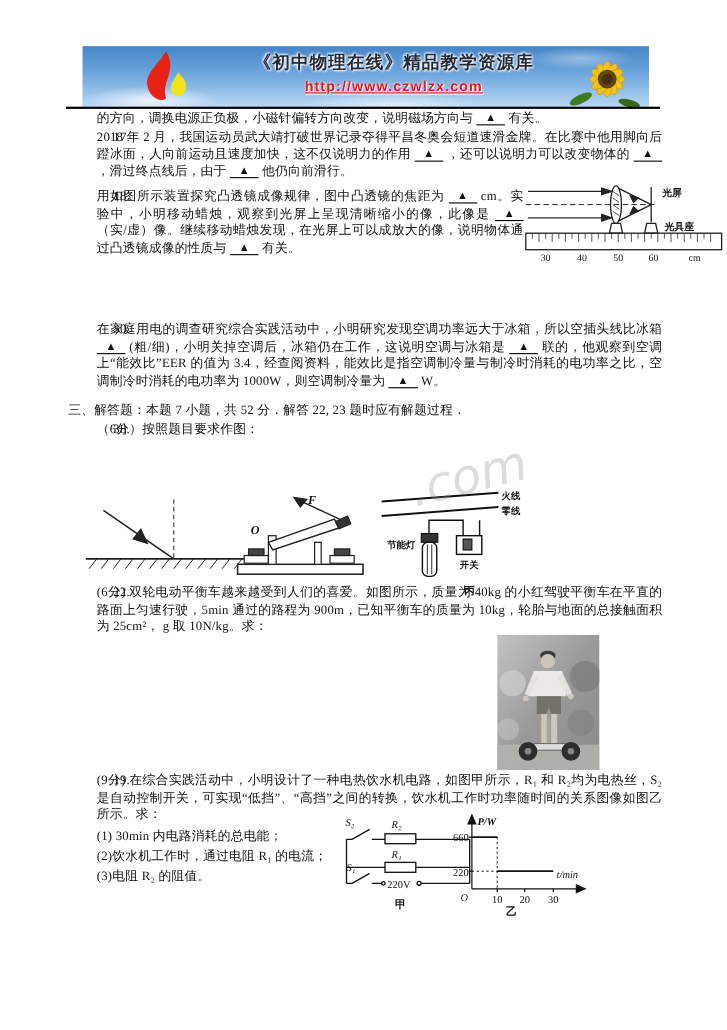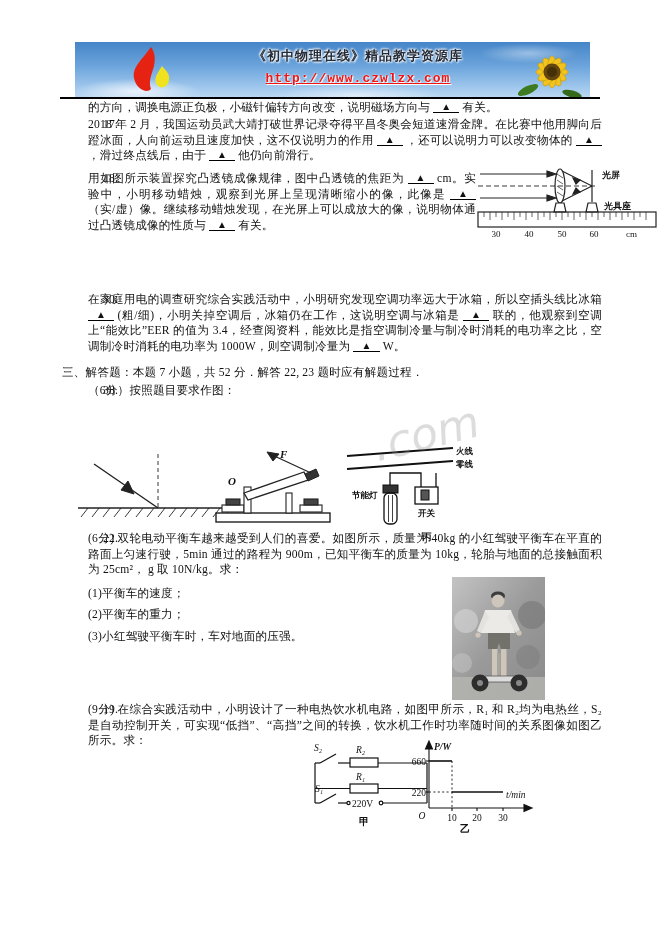--- a/index.html
+++ b/index.html
@@ -7,24 +7,24 @@
         font-family:"Liberation Serif","DejaVu Serif",serif;color:#111;}
   
   .banner{position:absolute;left:75px;top:42px;width:515px;height:56px;overflow:hidden;
           background:linear-gradient(180deg,#4585c8 0%,#6ea6dd 45%,#9ec6ec 80%,#bcd9f3 100%);}
   .banner .clouds{position:absolute;inset:0;
      background:
        radial-gradient(ellipse 90px 18px at 12% 88%, rgba(255,255,255,.75), transparent 70%),
        radial-gradient(ellipse 120px 16px at 55% 95%, rgba(255,255,255,.55), transparent 70%),
        radial-gradient(ellipse 70px 14px at 88% 20%, rgba(255,255,255,.4), transparent 70%);}
   .banner-title{position:absolute;left:118px;top:5px;width:330px;text-align:center;
-        font-size:13px;font-weight:bold;letter-spacing:1px;color:#232a38;
+        font-size:16px;font-weight:bold;letter-spacing:1px;color:#232a38;
         text-shadow:0 0 2px #fff,1px 1px 2px #fff,-1px -1px 2px #fff;white-space:nowrap;}
   .banner-url{position:absolute;left:118px;top:29px;width:330px;text-align:center;
-        font-family:Liberation Mono, monospace;font-size:13px;font-weight:bold;color:#f01414;
+        font-family:Liberation Sans, sans-serif;font-size:13px;font-weight:bold;color:#f01414;
         text-shadow:0 0 2px #fff,1px 1px 1px #fff;letter-spacing:1px;}
   .rule{position:absolute;left:60px;top:97px;width:540px;height:2px;background:#000;}
   
   .q{position:absolute;left:62px;font-size:11.6px;line-height:15.6px;text-align:justify;
      letter-spacing:0.2px;}
   .q .num{position:absolute;left:0;top:0;margin-left:41px;}
   .q .txt{margin-left:26px;}
   .blank{display:inline-block;border-bottom:1.2px solid #000;padding:0 8px;
          font-size:10px;line-height:10px;transform:translateY(-1px);}
   .items div{white-space:nowrap;}
@@ -166,25 +166,20 @@
     <text x="113" y="12" font-size="8.5" font-weight="bold" fill="#111">火线</text>
     <text x="113" y="25" font-size="8.5" font-weight="bold" fill="#111">零线</text>
     <text x="9" y="56" font-size="8.5" font-weight="bold" fill="#111">节能灯</text>
     <text x="75" y="74" font-size="8.5" font-weight="bold" fill="#111">开关</text>
     <text x="79" y="98" font-size="9.5" font-weight="bold" fill="#111">丙</text>
   </svg>
 
   <div class="q" style="top:531px;width:540px">
     <span class="num">22.</span>
     <div class="txt" style="width:514px">(6分) 双轮电动平衡车越来越受到人们的喜爱。如图所示，质量为 40kg 的小红驾驶平衡车在平直的路面上匀速行驶，5min 通过的路程为 900m，已知平衡车的质量为 10kg，轮胎与地面的总接触面积为 25cm²， g 取 10N/kg。求：</div>
-    <div class="txt items" style="line-height:21.5px;margin-top:5px">
-      <div>(1)平衡车的速度；</div>
-      <div>(2)平衡车的重力；</div>
-      <div>(3)小红驾驶平衡车时，车对地面的压强。</div>
-    </div>
   </div>
 
   <svg style="position:absolute;left:452px;top:577px" width="93" height="123" viewBox="0 0 93 123">
     <defs>
       <linearGradient id="pg" x1="0" y1="0" x2="1" y2="1">
         <stop offset="0" stop-color="#c3c3c3"></stop>
           <stop offset="0.5" stop-color="#9a9a9a"></stop>
           <stop offset="1" stop-color="#8a8a8a"></stop>
       </linearGradient>
     </defs>
@@ -212,20 +207,25 @@
       <circle cx="28" cy="106" r="8.5" fill="#2d2d2d"></circle>
       <circle cx="67" cy="106" r="8.5" fill="#2d2d2d"></circle>
       <circle cx="28" cy="106" r="3" fill="#888"></circle>
       <circle cx="67" cy="106" r="3" fill="#888"></circle>
     </g>
   </svg>
 
   <div class="q" style="top:702px;width:540px">
     <span class="num">19.</span>
     <div class="txt" style="width:514px">(9分) 在综合实践活动中，小明设计了一种电热饮水机电路，如图甲所示，R₁ 和 R₂均为电热丝，S₂ 是自动控制开关，可实现“低挡”、“高挡”之间的转换，饮水机工作时功率随时间的关系图像如图乙所示。求：</div>
+    <div class="txt items" style="line-height:18.3px;margin-top:3px">
+      <div>(1) 30min 内电路消耗的总电能；</div>
+      <div>(2)饮水机工作时，通过电阻 R₁ 的电流；</div>
+      <div>(3)电阻 R₂ 的阻值。</div>
+    </div>
   </div>
 
   <svg style="position:absolute;left:301px;top:741px" width="132" height="88" viewBox="0 0 132 88">
     <g stroke="#111" fill="none" stroke-width="1.2">
       <line x1="14" y1="22" x2="14" y2="62"></line>
       <line x1="126" y1="22" x2="126" y2="62"></line>
       <line x1="14" y1="22" x2="19" y2="22"></line>
       <line x1="19" y1="22" x2="35" y2="13"></line>
       <line x1="37" y1="22" x2="49" y2="22"></line>
       <rect x="49" y="17" width="28" height="9" fill="#fff"></rect>

